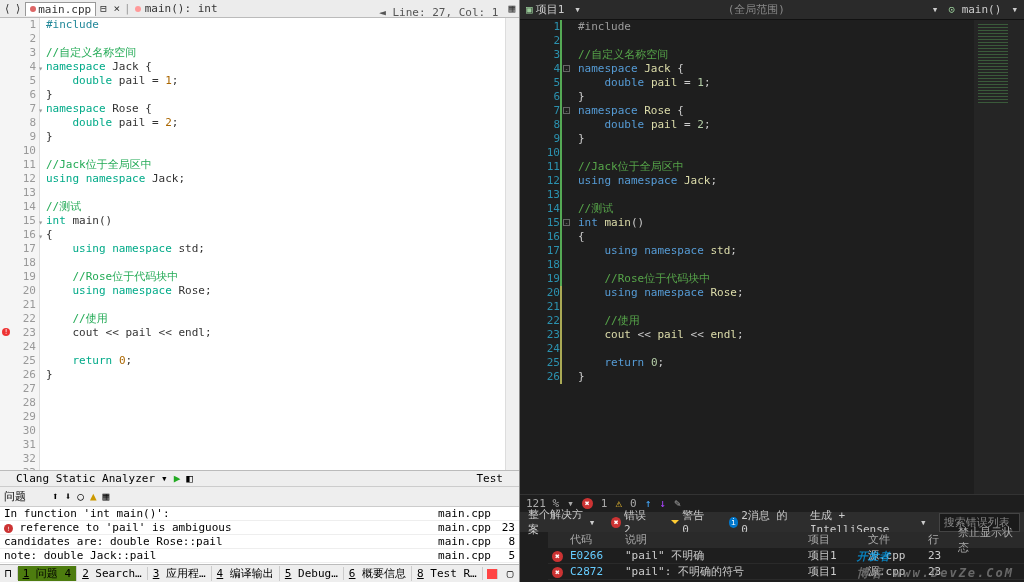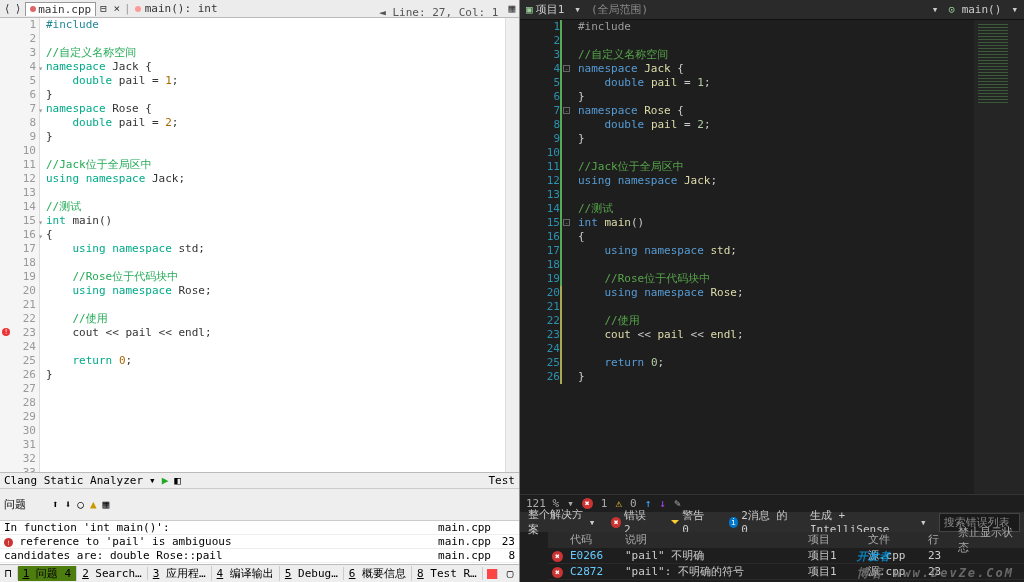--- a/index.html
+++ b/index.html
@@ -22,35 +22,35 @@
 .l-gut { width:40px; background:#f5f5f5; border-right:1px solid #ddd; text-align:right; padding-right:3px; color:#999; font-size:11px; line-height:14px; }
 .l-gut .ln { height:14px; position:relative; }
 .l-gut .fold { position:absolute; right:-7px; top:2px; font-size:8px; color:#999; }
 .l-gut .err { position:absolute; left:2px; top:2px; width:8px; height:8px; background:#e33; border-radius:50%; color:#fff; font-size:7px; text-align:center; line-height:8px; }
 .l-code { flex:1; padding-left:6px; line-height:14px; font-size:11px; white-space:pre; color:#333; }
 .l-code .line { height:14px; }
 .kw { color:#0a8; } .pp { color:#289; } .cm { color:#2a5; } .num { color:#a60; }
 .l-side { width:14px; background:#f0f0f0; border-left:1px solid #ddd; }
 
 
-.l-analy { height:16px; background:#eee; border-top:1px solid #bbb; display:flex; align-items:center; padding:0 4px; gap:6px; font-size:10px; }
+.l-analy { height:16px; background:#eee; border-top:1px solid #bbb; display:flex; align-items:center; padding:0 16px; gap:6px; font-size:10px; }
 .l-analy .r { margin-left:auto; }
-.l-probs-hdr { height:32px; background:#eee; border-top:1px solid #ccc; display:flex; align-items:center; padding:0 4px; gap:6px; font-size:10px; }
-.l-probs { height:44px; background:#fff; border-top:1px solid #ccc; font-size:10px; overflow:hidden; }
+.l-probs-hdr { height:20px; background:#eee; border-top:1px solid #ccc; display:flex; align-items:center; padding:0 4px; gap:6px; font-size:10px; }
+.l-probs { height:58px; background:#fff; border-top:1px solid #ccc; font-size:10px; overflow:hidden; }
 .l-probs .row { height:14px; display:flex; padding:0 4px; border-bottom:1px solid #eee; align-items:center; }
 .l-probs .c1 { flex:1; } .l-probs .c2 { width:55px; text-align:right; } .l-probs .c3 { width:24px; text-align:right; }
 .l-tabs-bot { height:18px; background:#eee; border-top:1px solid #bbb; display:flex; align-items:center; font-size:10px; }
 .l-tabs-bot span { padding:0 5px; border-right:1px solid #ccc; white-space:nowrap; }
 .l-tabs-bot .active { background:#4d7c0f; }
 .l-tabs-bot .wbox { width:32px; background:#f44; display:inline-block; height:10px; margin:0 4px; }
 
 
 .r-nav { height:20px; background:#2a2a2a; display:flex; align-items:center; padding:0 6px; gap:10px; color:#ccc; font-size:11px; border-bottom:1px solid #111; }
 .r-nav .proj { display:flex; align-items:center; gap:3px; }
-.r-nav .scope { color:#888; flex:1; text-align:left; }
+.r-nav .scope { color:#888; flex:1; text-align:center; }
 .r-nav .fn { color:#ccc; }
 .r-nav .ico { color:#9c9; }
 
 .r-editor { flex:1; display:flex; background:#1e1e1e; overflow:hidden; position:relative; }
 .r-gut { width:44px; background:#1e1e1e; text-align:right; padding-right:4px; color:#2b91af; font-size:11px; line-height:14px; }
 .r-gut .ln { height:14px; position:relative; }
 .r-gut .sq { position:absolute; right:-10px; top:3px; width:7px; height:7px; border:1px solid #666; font-size:6px; line-height:5px; text-align:center; color:#888; }
 .r-gut .bar { position:absolute; right:-2px; top:0; width:2px; height:14px; }
 .r-gut .bar.g { background:#5a5; } .r-gut .bar.y { background:#aa5; }
 .r-code { flex:1; padding-left:14px; line-height:14px; font-size:11px; white-space:pre; color:#ccc; }

